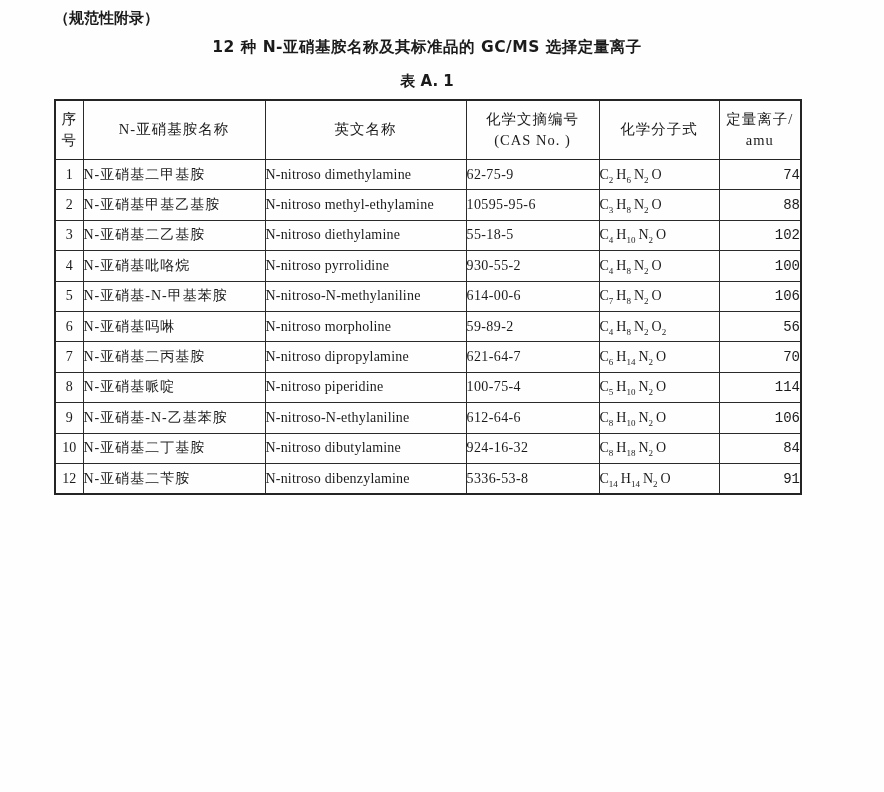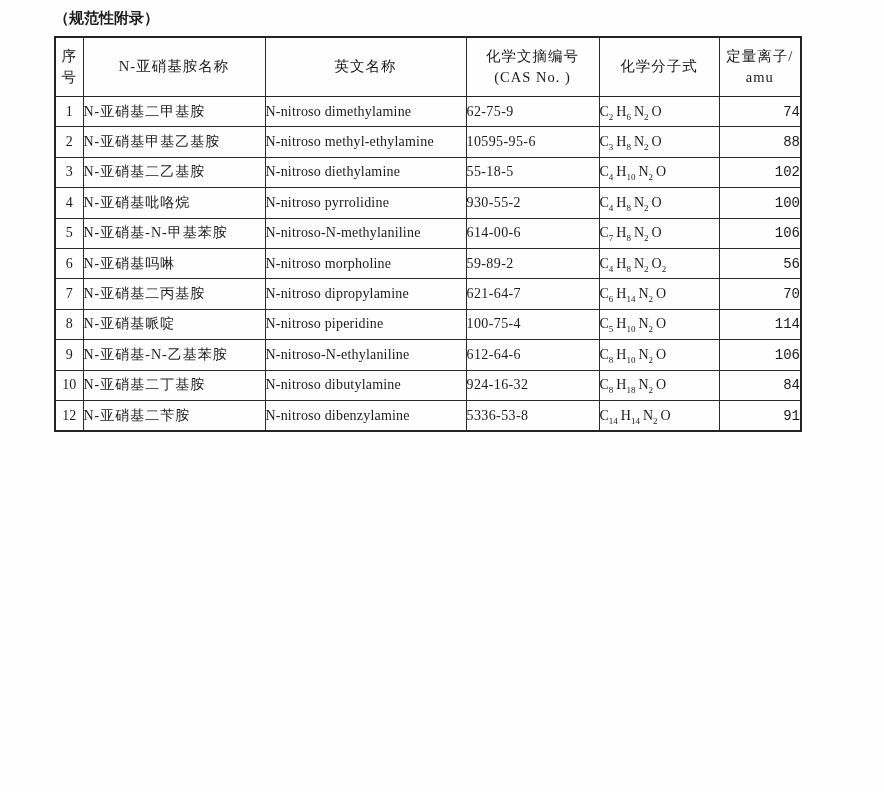--- a/index.html
+++ b/index.html
@@ -103,21 +103,23 @@
 <body>
 
 <div class="page">
 
 
   <div class="content">
 
 
     <div class="appendix-subtitle">（规范性附录）</div>
 
-
+    <div class="main-title">12 种 N-亚硝基胺名称及其标准品的 GC/MS 选择定量离子</div>
+
+    <div class="table-caption">表 A. 1</div>
 
     <table class="data-table">
       <colgroup>
         <col style="width:28px">
         <col style="width:182px">
         <col style="width:201px">
         <col style="width:133px">
         <col style="width:120px">
         <col style="width:82px">
       </colgroup>

